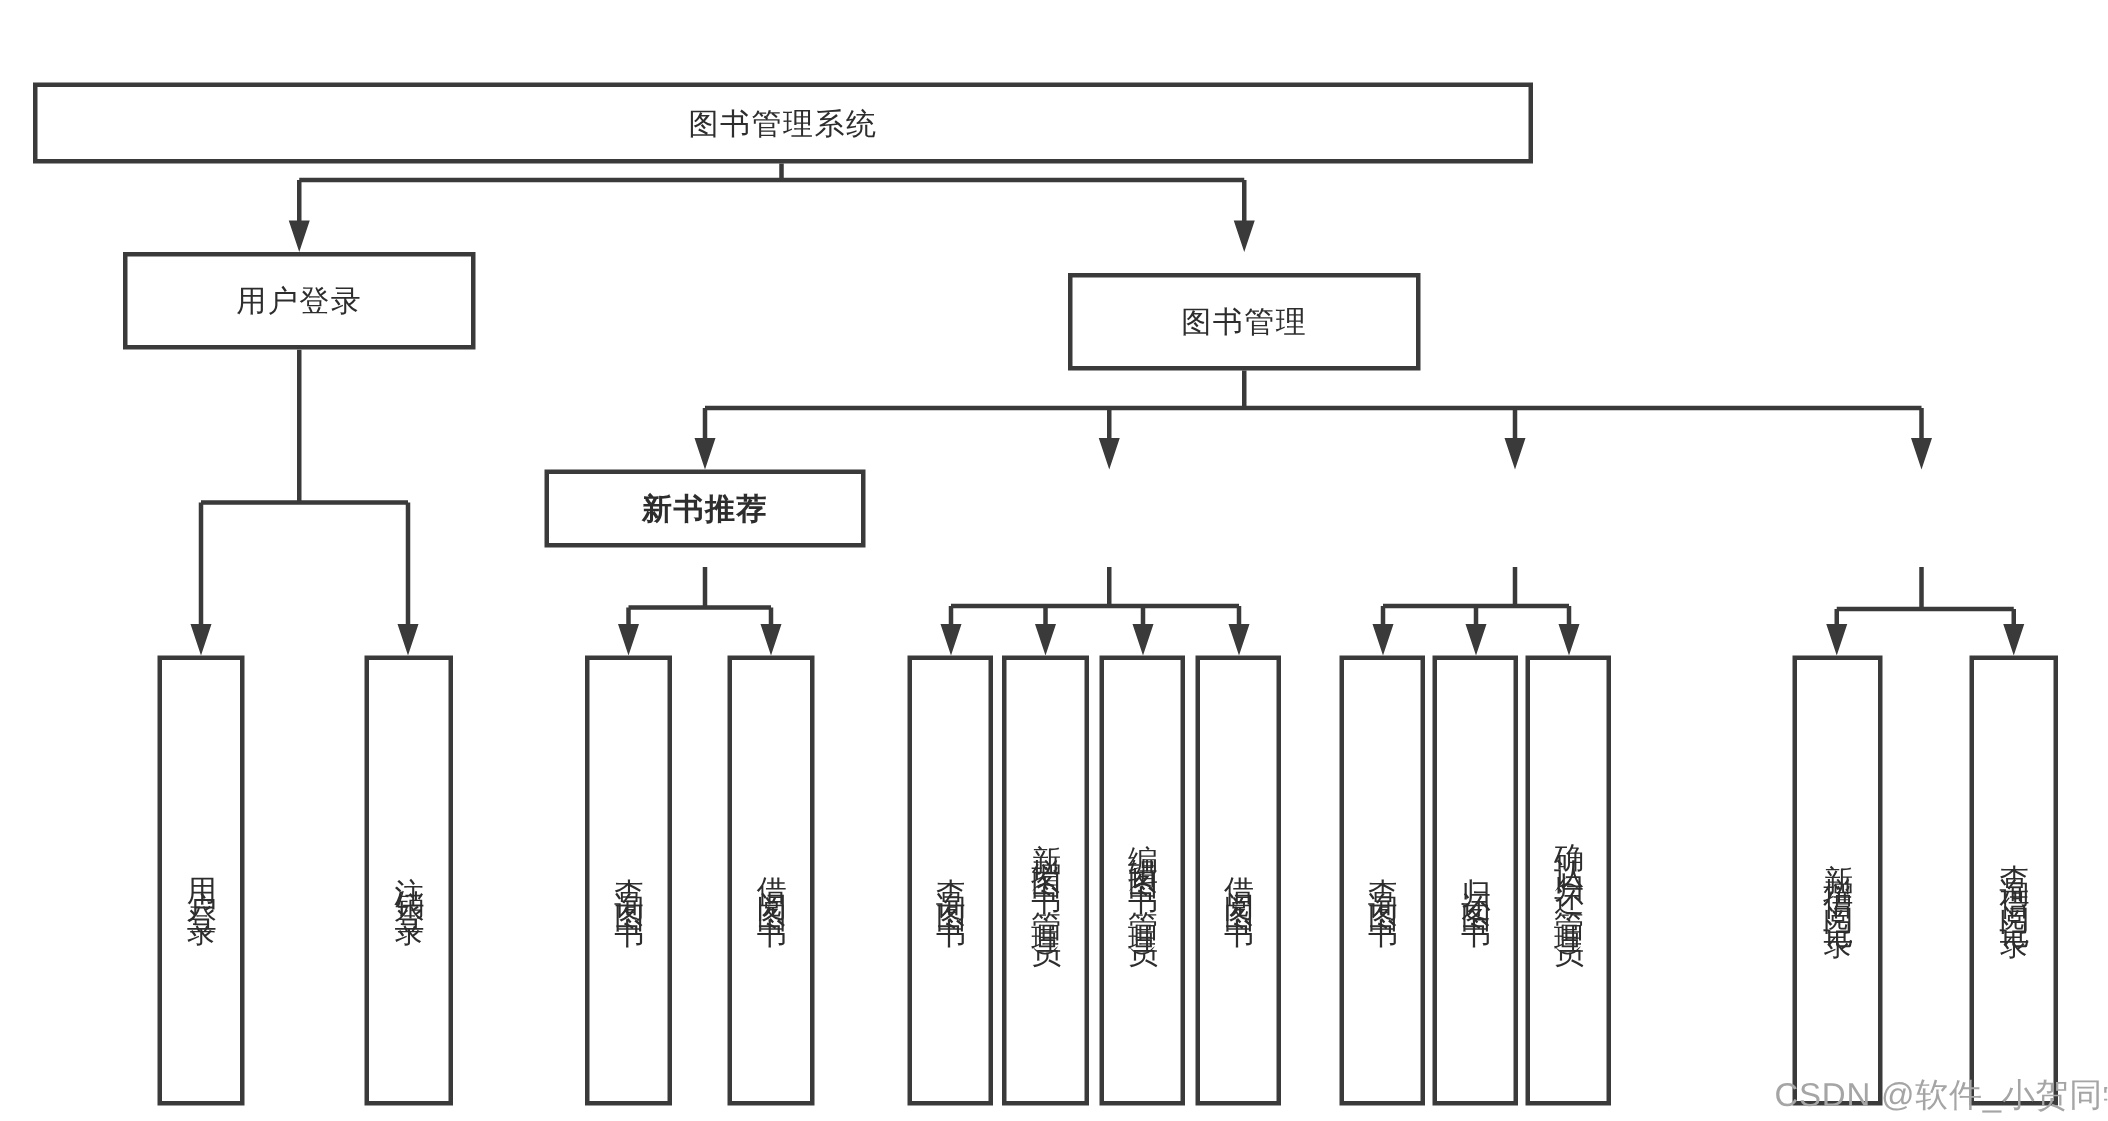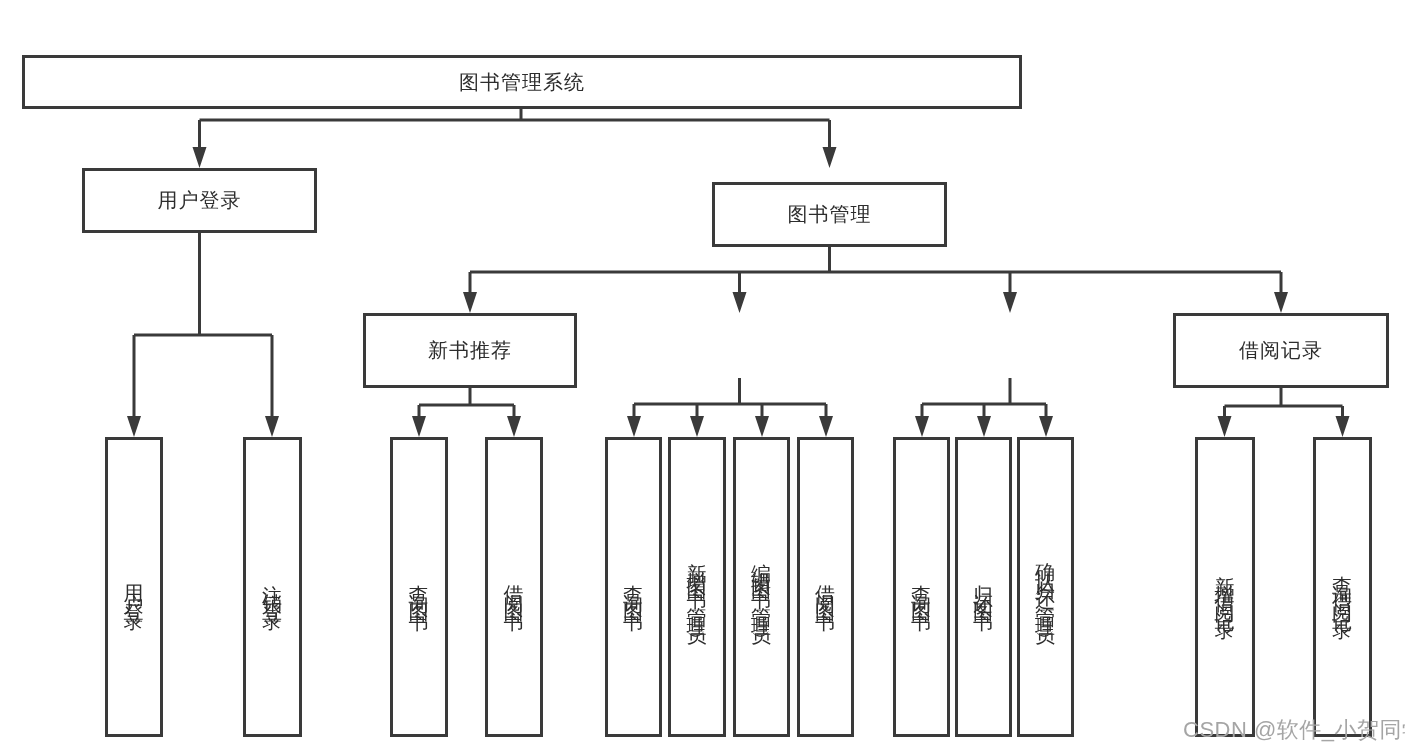--- a/index.html
+++ b/index.html
@@ -40,21 +40,21 @@
   .node.leaf .vtext {
     writing-mode: vertical-rl;
     text-orientation: mixed;
     letter-spacing: 9px;
     line-height: 1;
     white-space: nowrap;
   }
   .node.root  { left: 22px;  top: 14px;  width: 1000px; height: 54px; margin-top: 41px; }
   .node.l2a   { left: 82px;  top: 168px; width: 235px;  height: 65px; }
   .node.l2b   { left: 712px; top: 168px; width: 235px;  height: 65px; margin-top: 14px; }
-  .node.l3    { top: 313px; height: 75px; }
+  .node.l3    { top: 313px; height: 52px; font-weight: bold; }
   .node.l3a   { left: 363px;  width: 214px; }
   .node.l3b   { left: 632px;  width: 215px; }
   .node.l3c   { left: 902px;  width: 216px; }
   .node.l3d   { left: 1173px; width: 216px; }
   .lf1  { left: 105px; }
   .lf2  { left: 243px; width: 59px !important; }
   .lf3  { left: 390px; }
   .lf4  { left: 485px; }
   .lf5  { left: 605px; width: 57px !important; }
   .lf6  { left: 668px; }
@@ -136,23 +136,20 @@
   <div class="node l2a">
     <span>用户登录</span>
   </div>
   <div class="node l2b">
     <span>图书管理</span>
   </div>
 
   <div class="node l3 l3a">
     <span>新书推荐</span>
   </div>
-  <div class="node l3 l3d">
-    <span>借阅记录</span>
-  </div>
 
   <div class="node leaf lf1">
     <span class="vtext">用户登录</span>
   </div>
   <div class="node leaf lf2">
     <span class="vtext">注销登录</span>
   </div>
   <div class="node leaf lf3">
     <span class="vtext">查询图书</span>
   </div>

